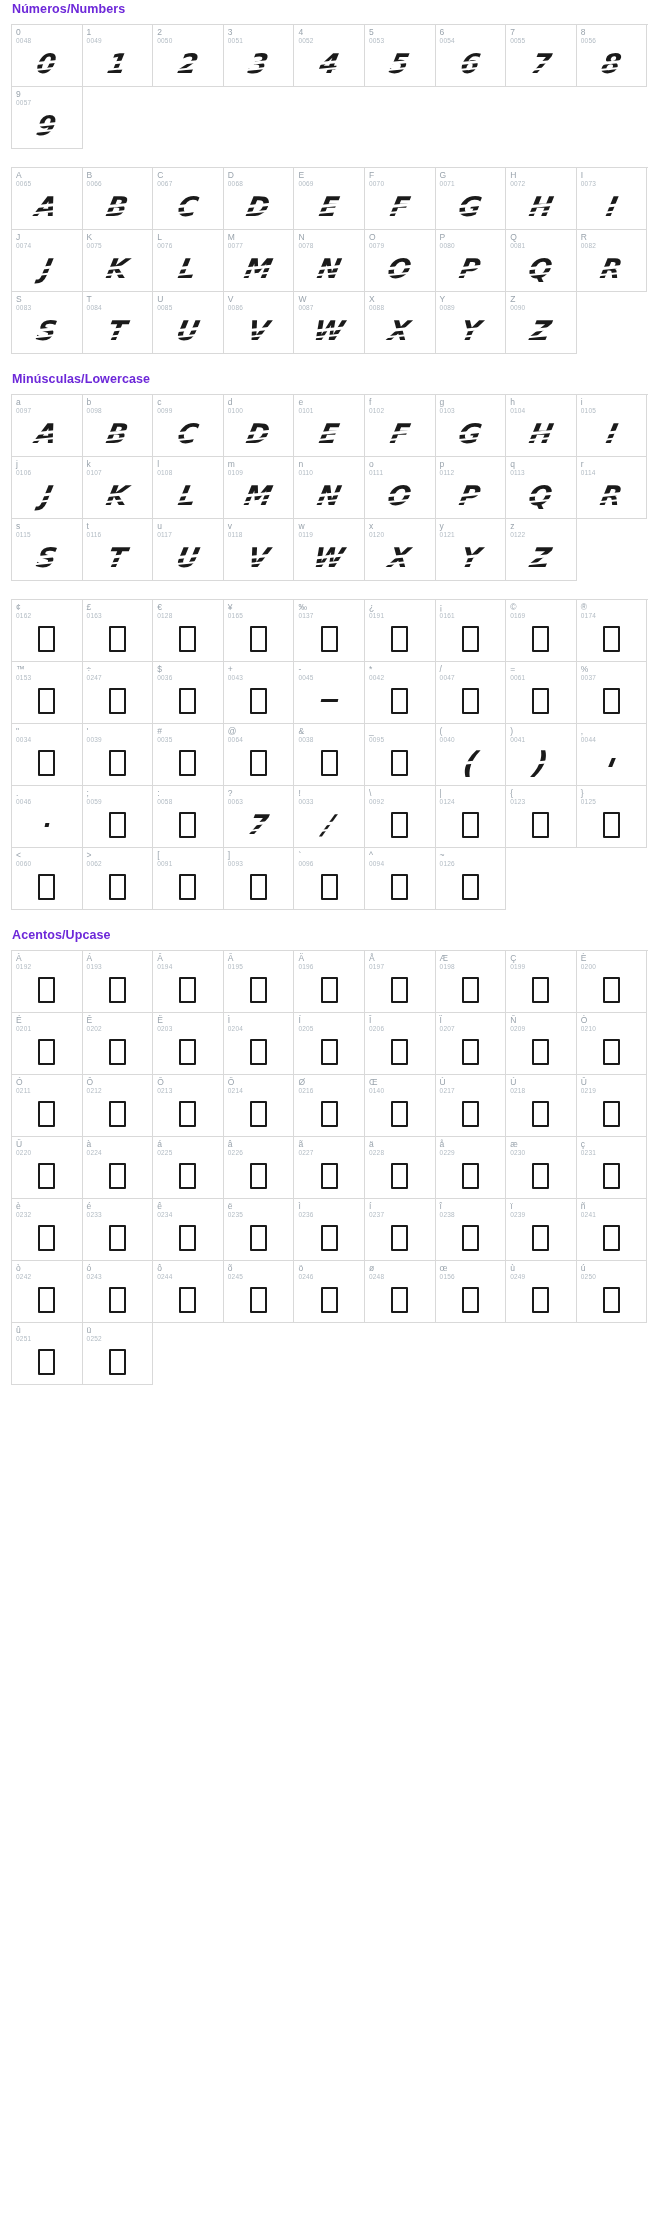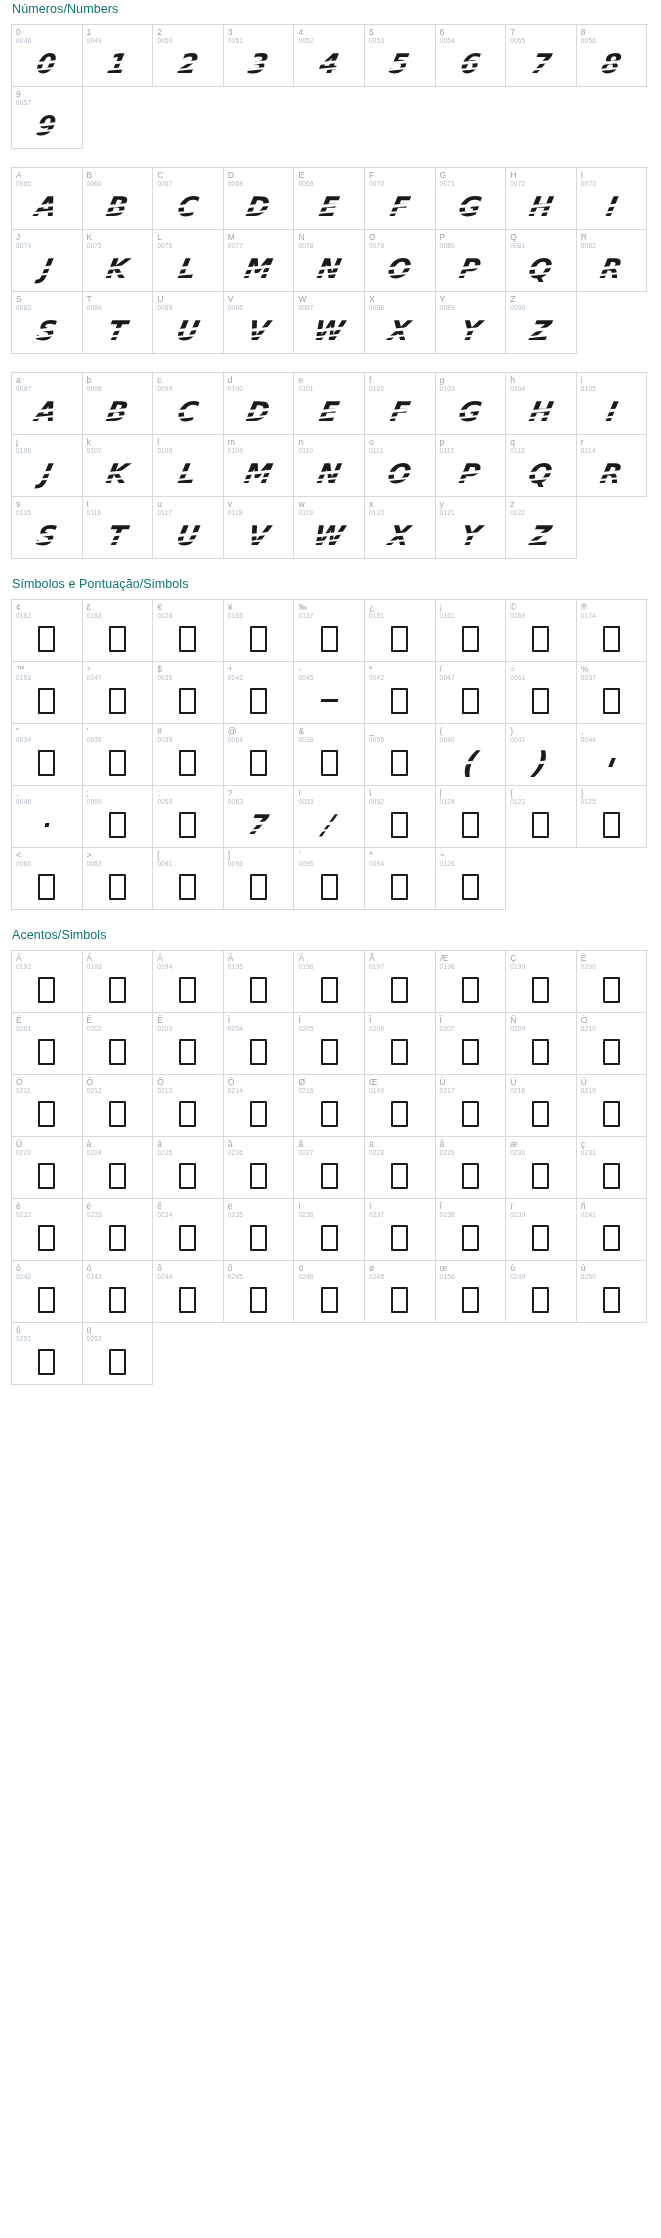--- a/index.html
+++ b/index.html
@@ -16,22 +16,22 @@
   .page {
     width: 661px;
     box-sizing: border-box;
     padding: 0 0 20px 0;
   }
   .section {
     margin: 0 0 18px 0;
   }
   .section-title {
     font-size: 12.5px;
-    color: #0f766e;
-    font-weight: normal;
+    color: #6d28d9;
+    font-weight: bold;
     padding: 0 0 8px 12px;
     margin: 0;
     letter-spacing: 0.1px;
   }
   .section-title.first {
     padding-top: 2px;
   }
   .grid {
     display: flex;
     flex-wrap: wrap;
@@ -424,20 +424,21 @@
           <div class="cell">
             <div class="char-label">Z</div>
             <div class="code-label">0090</div>
             <div class="glyph">
               <span class="g">Z</span>
             </div>
           </div>
         </div>
       </div>
       <div class="section">
+        <div class="section-title">Minúsculas/Lowercase</div>
         <div class="grid">
           <div class="cell">
             <div class="char-label">a</div>
             <div class="code-label">0097</div>
             <div class="glyph">
               <span class="g">A</span>
             </div>
           </div>
           <div class="cell">
             <div class="char-label">b</div>
@@ -610,21 +611,20 @@
           <div class="cell">
             <div class="char-label">z</div>
             <div class="code-label">0122</div>
             <div class="glyph">
               <span class="g">Z</span>
             </div>
           </div>
         </div>
       </div>
       <div class="section">
-        <div class="section-title">Símbolos e Pontuação/Simbols</div>
         <div class="grid">
           <div class="cell">
             <div class="char-label">¢</div>
             <div class="code-label">0162</div>
             <div class="glyph">
               <span class="tofu"></span>
             </div>
           </div>
           <div class="cell">
             <div class="char-label">£</div>
@@ -916,21 +916,21 @@
           <div class="cell">
             <div class="char-label">~</div>
             <div class="code-label">0126</div>
             <div class="glyph">
               <span class="tofu"></span>
             </div>
           </div>
         </div>
       </div>
       <div class="section">
-        <div class="section-title">Acentos/Simbols</div>
+        <div class="section-title">Acentos/Upcase</div>
         <div class="grid">
           <div class="cell">
             <div class="char-label">À</div>
             <div class="code-label">0192</div>
             <div class="glyph">
               <span class="tofu"></span>
             </div>
           </div>
           <div class="cell">
             <div class="char-label">Á</div>

